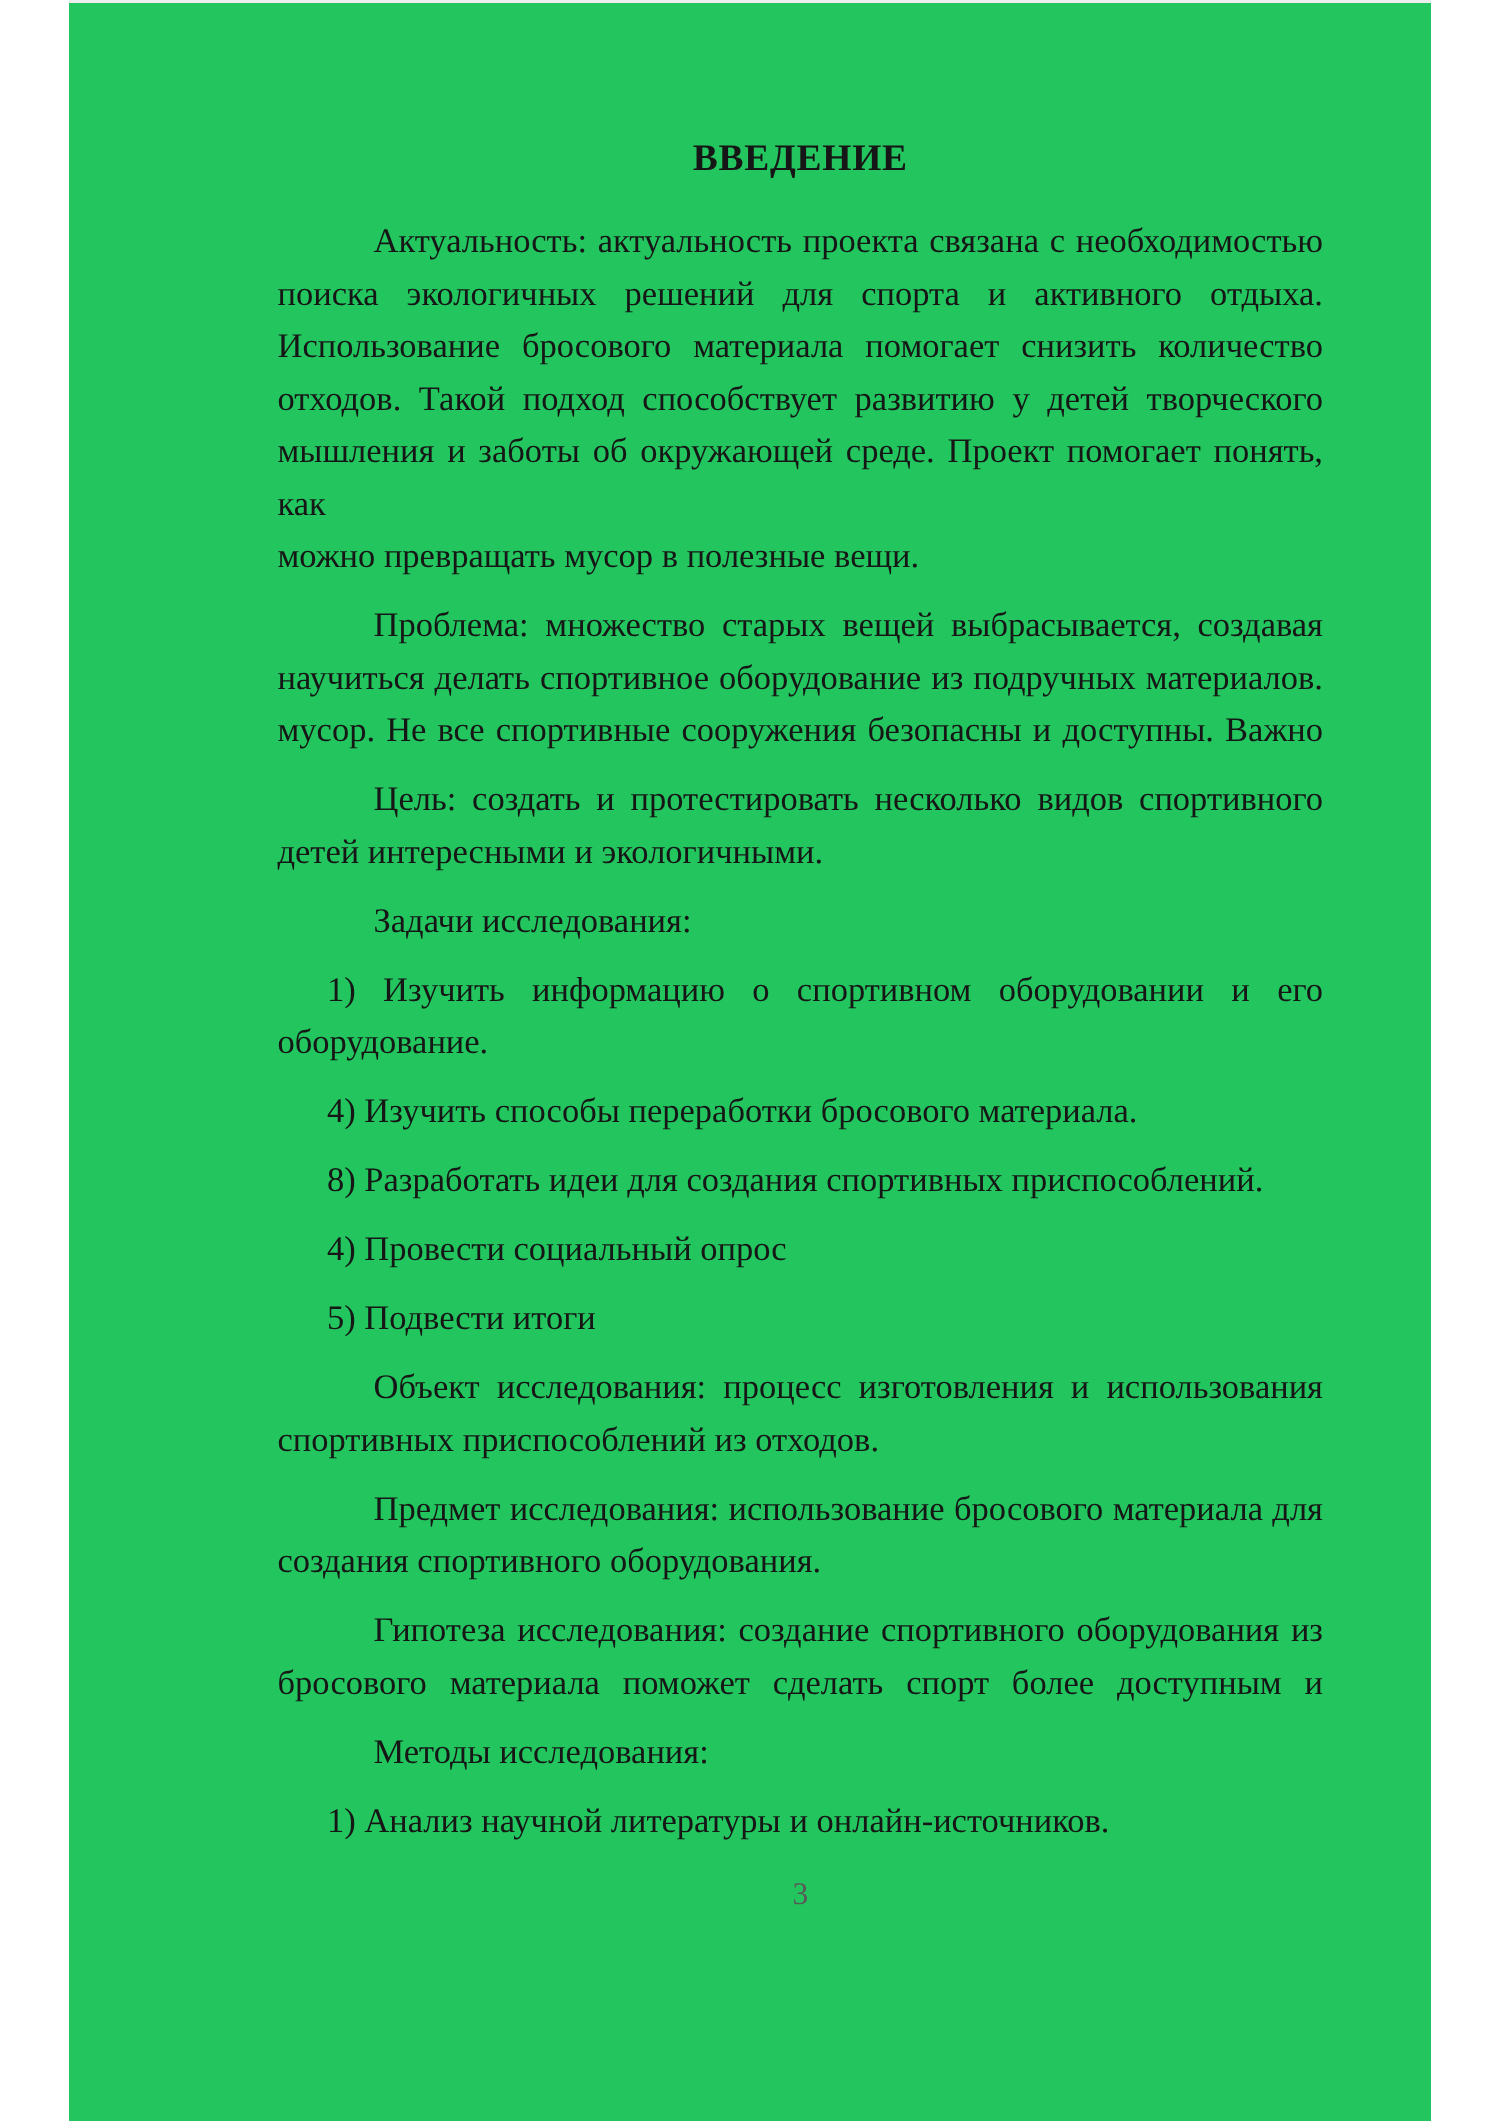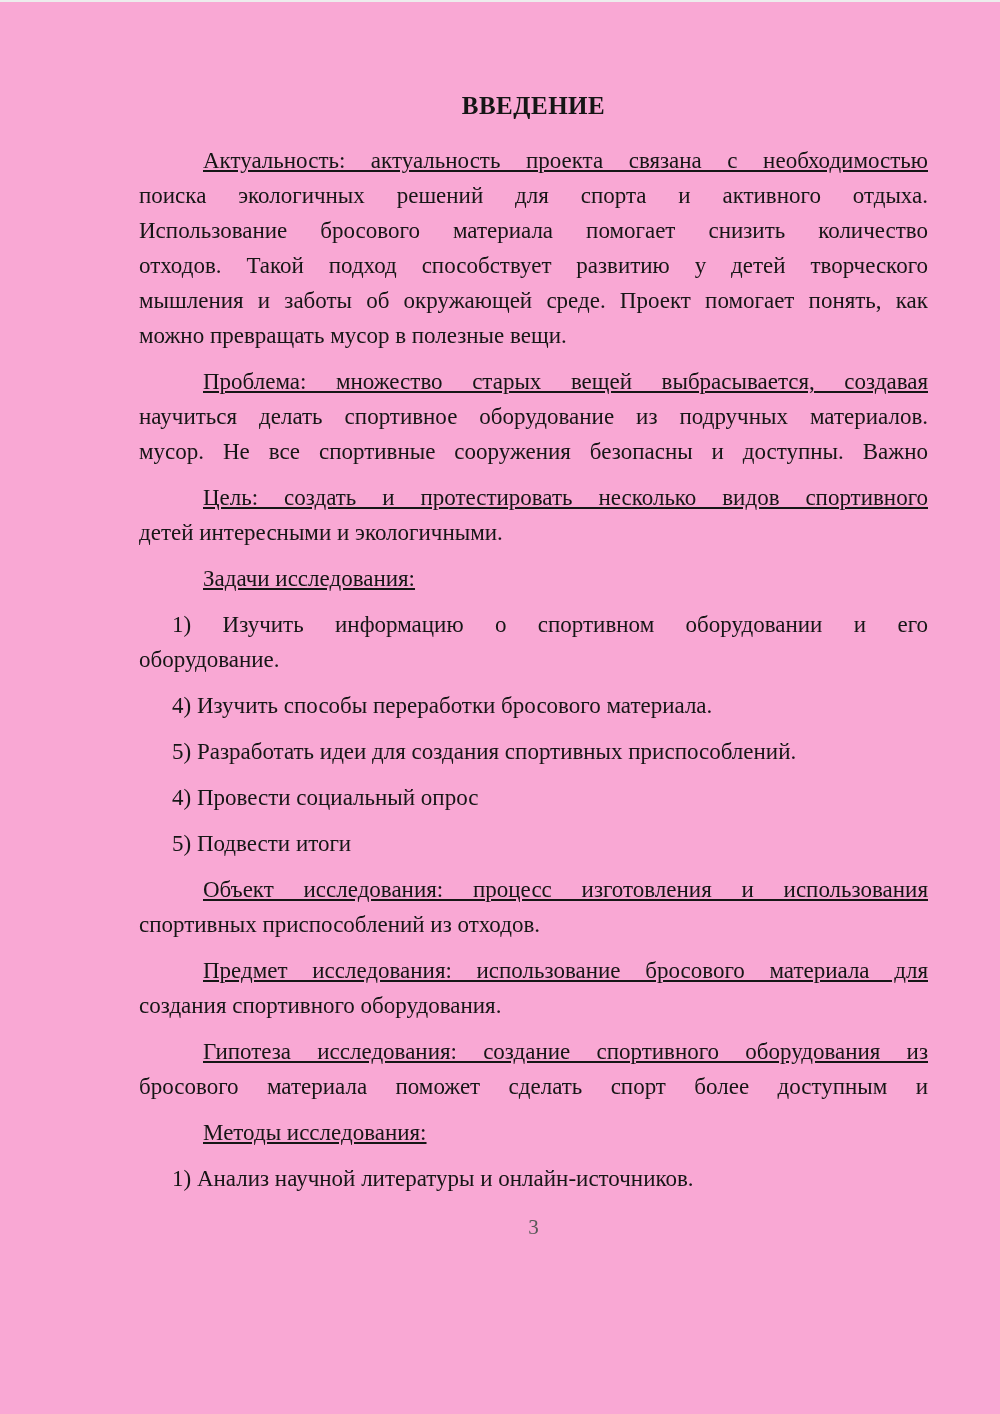--- a/index.html
+++ b/index.html
@@ -2,24 +2,24 @@
 <html><head>
 <meta charset="utf-8">
 <style>
   html, body {
     margin: 0;
     padding: 0;
     background: #ffffff;
   }
   .page {
     position: relative;
-    width: 1000px;
+    width: 908px;
     height: 1414px;
     margin: 0 auto;
-    background: #f9a8d4;
+    background: #22c55e;
     overflow: hidden;
     font-family: "Liberation Serif", "DejaVu Serif", serif;
     color: #161616;
     border-top: 2px solid #ededed;
     box-sizing: border-box;
   }
   .content {
     box-sizing: border-box;
     padding: 86px 72px 0 139px;
   }
@@ -39,21 +39,20 @@
   .para .line {
     text-align: justify;
     text-align-last: justify;
     white-space: normal;
   }
   .para .line.last {
     text-align-last: left;
   }
   .para.body .line.first {
     text-indent: 64px;
-    text-decoration: underline;
   }
   .para.list .line.first {
     text-indent: 33px;
   }
   .page-number {
     margin-top: 16px;
     font-size: 21px;
     line-height: 30px;
     text-align: center;
     color: #595959;
@@ -88,21 +87,21 @@
           <div class="line first last">Задачи исследования:</div>
         </div>
         <div class="para list">
           <div class="line first">1) Изучить информацию о спортивном оборудовании и его</div>
           <div class="line last">оборудование.</div>
         </div>
         <div class="para list">
           <div class="line first last">4) Изучить способы переработки бросового материала.</div>
         </div>
         <div class="para list">
-          <div class="line first last">5) Разработать идеи для создания спортивных приспособлений.</div>
+          <div class="line first last">8) Разработать идеи для создания спортивных приспособлений.</div>
         </div>
         <div class="para list">
           <div class="line first last">4) Провести социальный опрос</div>
         </div>
         <div class="para list">
           <div class="line first last">5) Подвести итоги</div>
         </div>
         <div class="para body">
           <div class="line first">Объект исследования: процесс изготовления и использования</div>
           <div class="line last">спортивных приспособлений из отходов.</div>

